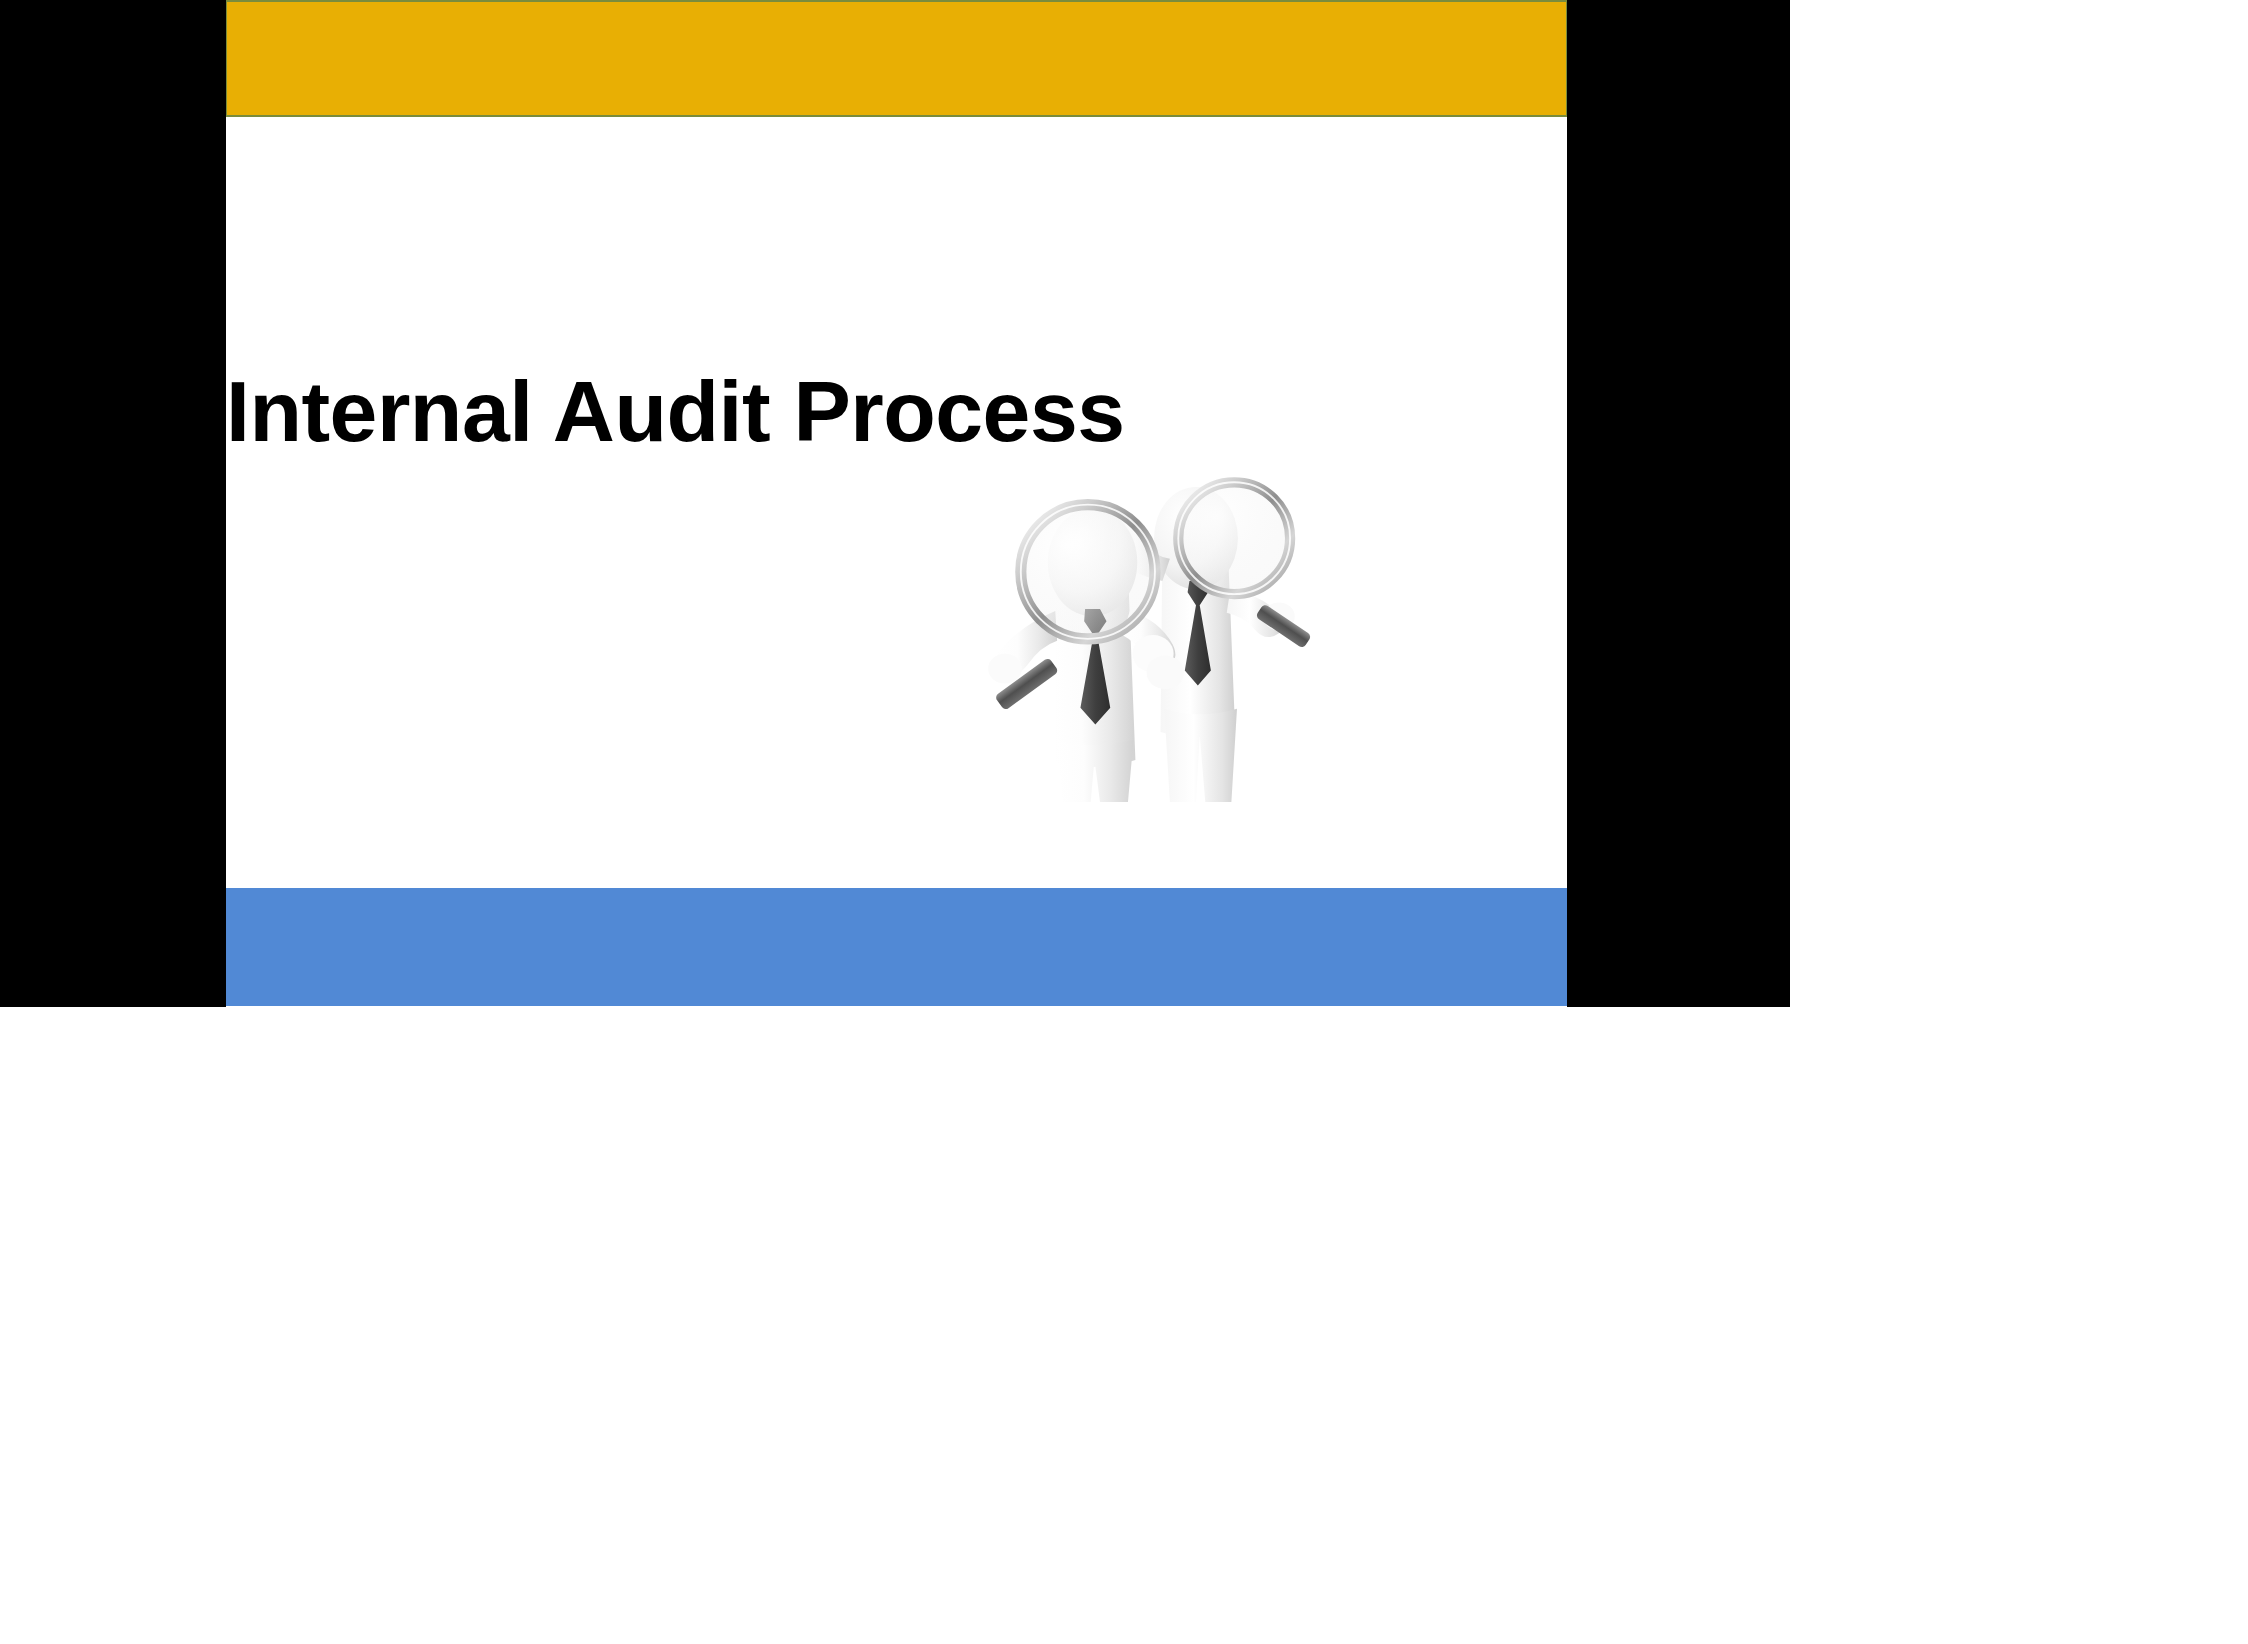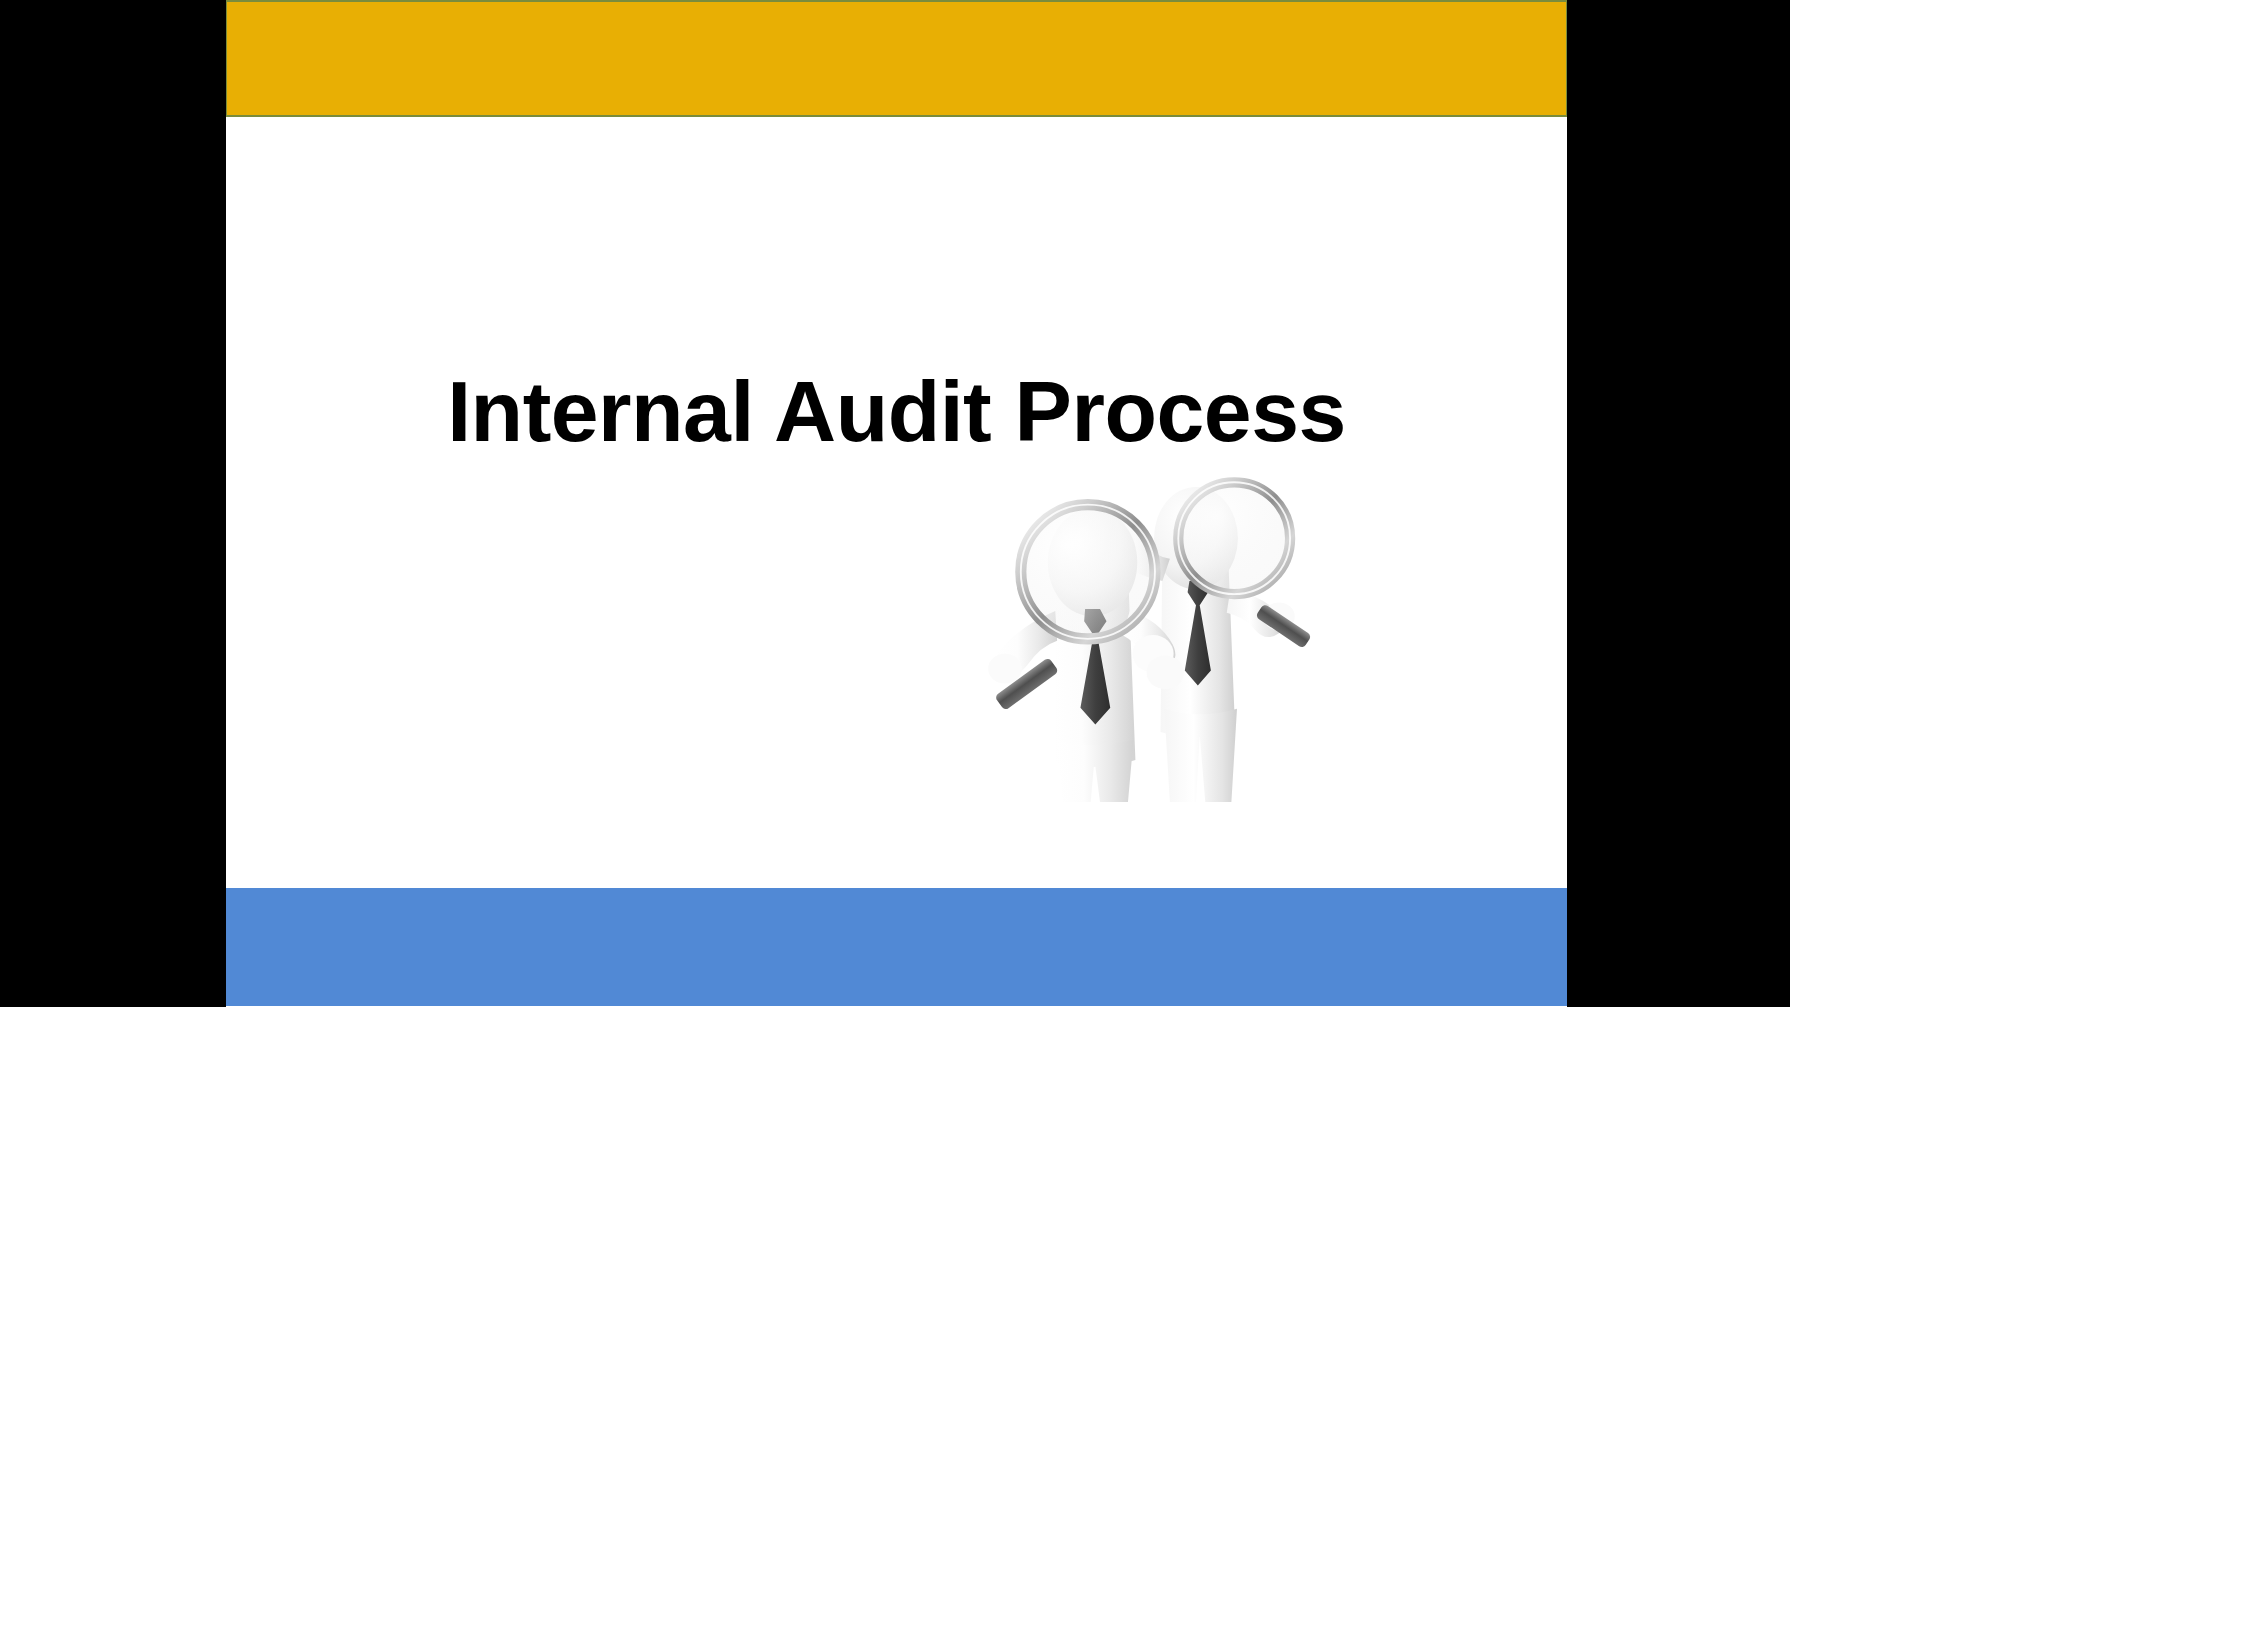--- a/index.html
+++ b/index.html
@@ -70,21 +70,21 @@
     height: 771px;
     background: #ffffff;
   }
 
   
   #slide-title {
     position: absolute;
     left: 0px;
     top: 365px;
     width: 1341px;
-    text-align: center;
+    text-align: left;
     font-family: "Liberation Sans", sans-serif;
     font-weight: bold;
     font-size: 86px;
     line-height: 93px;
     letter-spacing: -0.5px;
     color: #000000;
     white-space: nowrap;
   }
 
   

